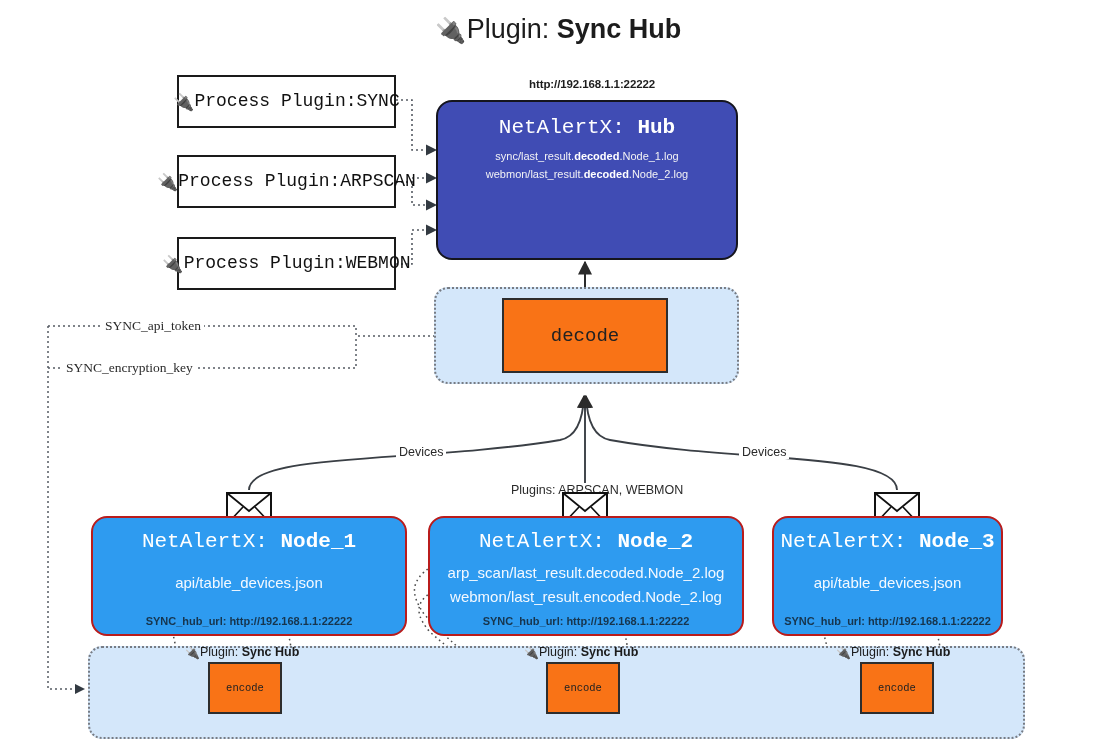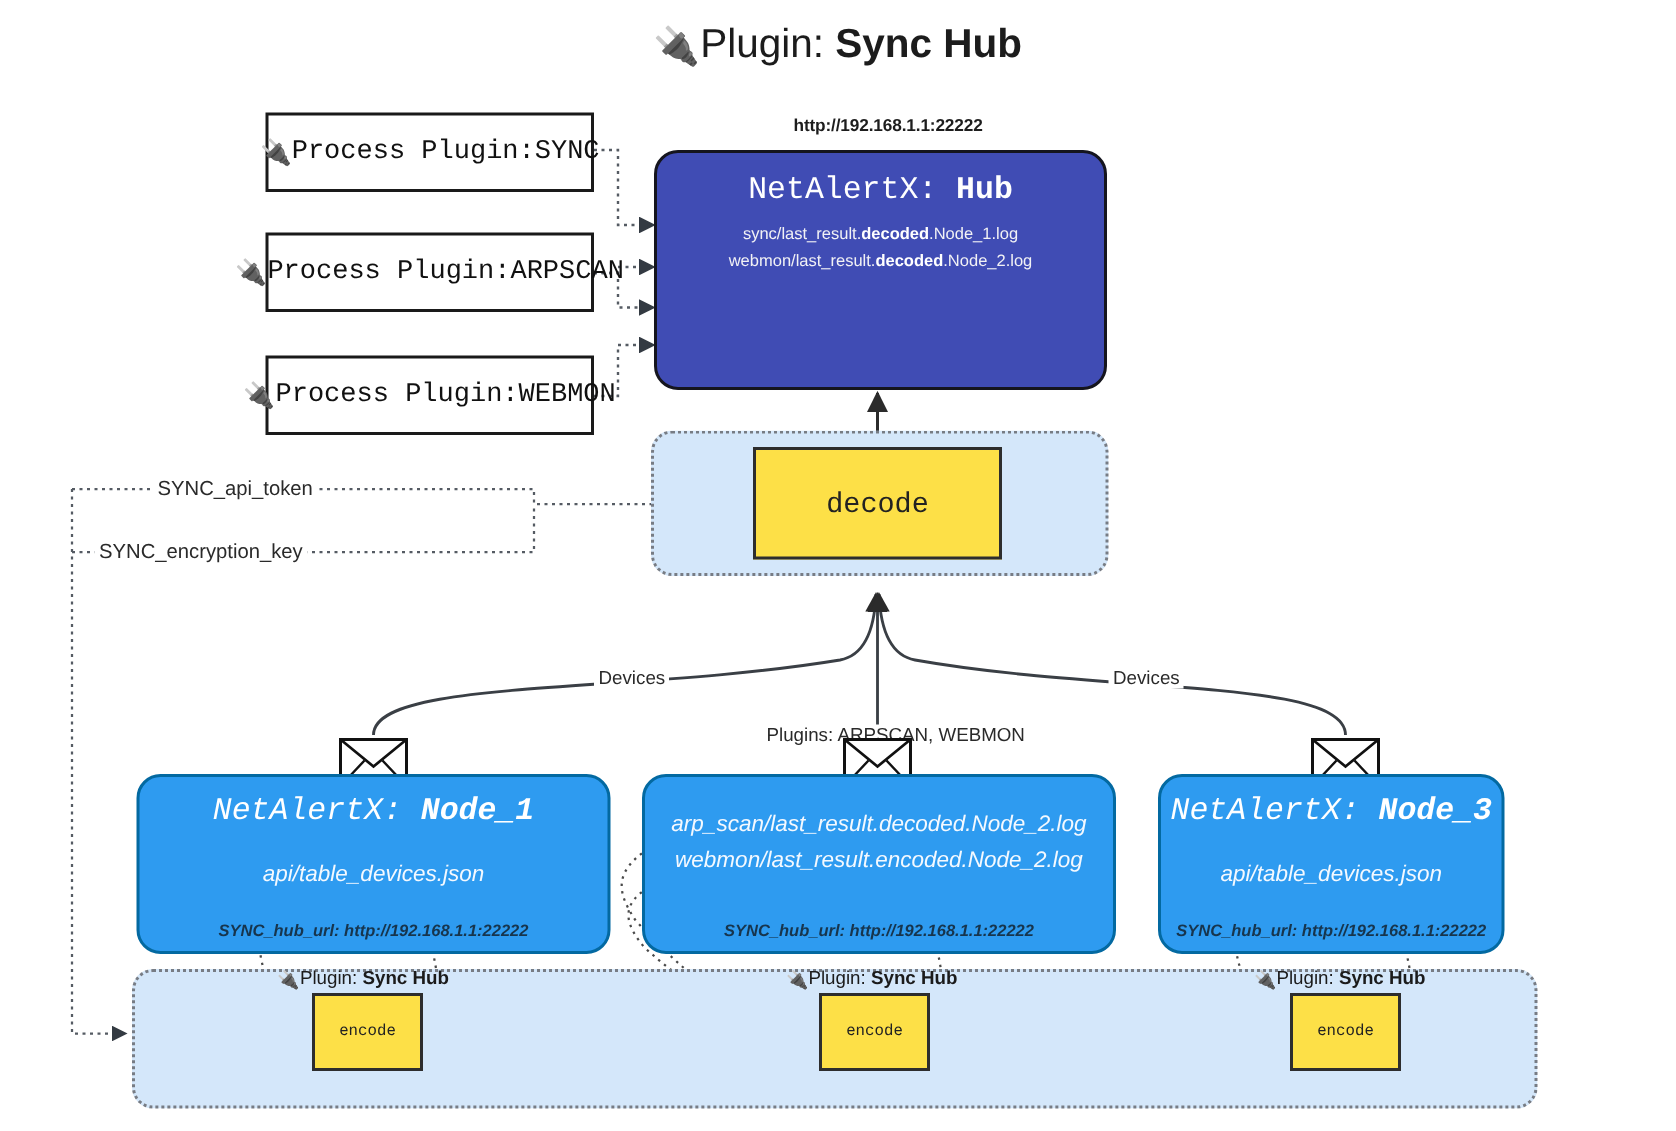--- a/index.html
+++ b/index.html
@@ -111,42 +111,41 @@
 
   
   .cluster {
     background: #d4e7fa;
     border: 2px dotted #777c84;
     border-radius: 14px;
   }
 
   
   .plain-box {
-    background: #fde047;
+    background: #f97316;
     border: 2px solid #2d2d2d;
     display: flex;
     align-items: center;
     justify-content: center;
     font-family: "Liberation Mono", "DejaVu Sans Mono", monospace;
     color: #222222;
   }
   .decode-box { font-size: 19px; }
   .encode-box { font-size: 10.5px; }
 
   
   .node-box {
     background: #2e9bf0;
-    border: 2px solid #0369a1;
+    border: 2px solid #b91c1c;
     border-radius: 16px;
     color: #ffffff;
     display: flex;
     flex-direction: column;
     align-items: center;
     padding-top: 12px;
-    font-style: italic;
   }
   .node-title {
     font-family: "Liberation Mono", "DejaVu Sans Mono", monospace;
     font-size: 21px;
     color: #ffffff;
     white-space: nowrap;
   }
   .node-title b { font-weight: bold; }
   .node-line {
     font-size: 15px;
@@ -178,21 +177,21 @@
 
   
   .edge-label {
     position: absolute;
     font-size: 12.5px;
     color: #2a2a2a;
     background: #ffffff;
     white-space: nowrap;
     padding: 0 3px;
   }
-  .edge-label.big { font-size: 13.5px; }
+  .edge-label.big { font-size: 13.5px; font-family: Liberation Serif, serif; }
 
   
   .envelope {
     position: absolute;
   }
 </style>
 </head>
 <body>
 
 <div id="canvas">
@@ -292,20 +291,21 @@
     <path d="M 1 32 L 17 15 M 45 32 L 29 15" fill="none" stroke="#111111" stroke-width="1.6"></path>
   </svg>
 
   <div class="box node-box" style="left:91px; top:516px; width:316px; height:120px;">
     <div class="node-title"><span>NetAlertX: </span><b>Node_1</b></div>
     <div class="node-line" style="margin-top:18px;">api/table_devices.json</div>
     <div class="node-foot">SYNC_hub_url: http://192.168.1.1:22222</div>
   </div>
 
   <div class="box node-box" style="left:428px; top:516px; width:316px; height:120px;">
+    <div class="node-title"><span>NetAlertX: </span><b>Node_2</b></div>
     <div class="node-line" style="margin-top:8px;">arp_scan/last_result.decoded.Node_2.log</div>
     <div class="node-line">webmon/last_result.encoded.Node_2.log</div>
     <div class="node-foot">SYNC_hub_url: http://192.168.1.1:22222</div>
   </div>
 
   <div class="box node-box" style="left:772px; top:516px; width:231px; height:120px;">
     <div class="node-title"><span>NetAlertX: </span><b>Node_3</b></div>
     <div class="node-line" style="margin-top:18px;">api/table_devices.json</div>
     <div class="node-foot">SYNC_hub_url: http://192.168.1.1:22222</div>
   </div>

